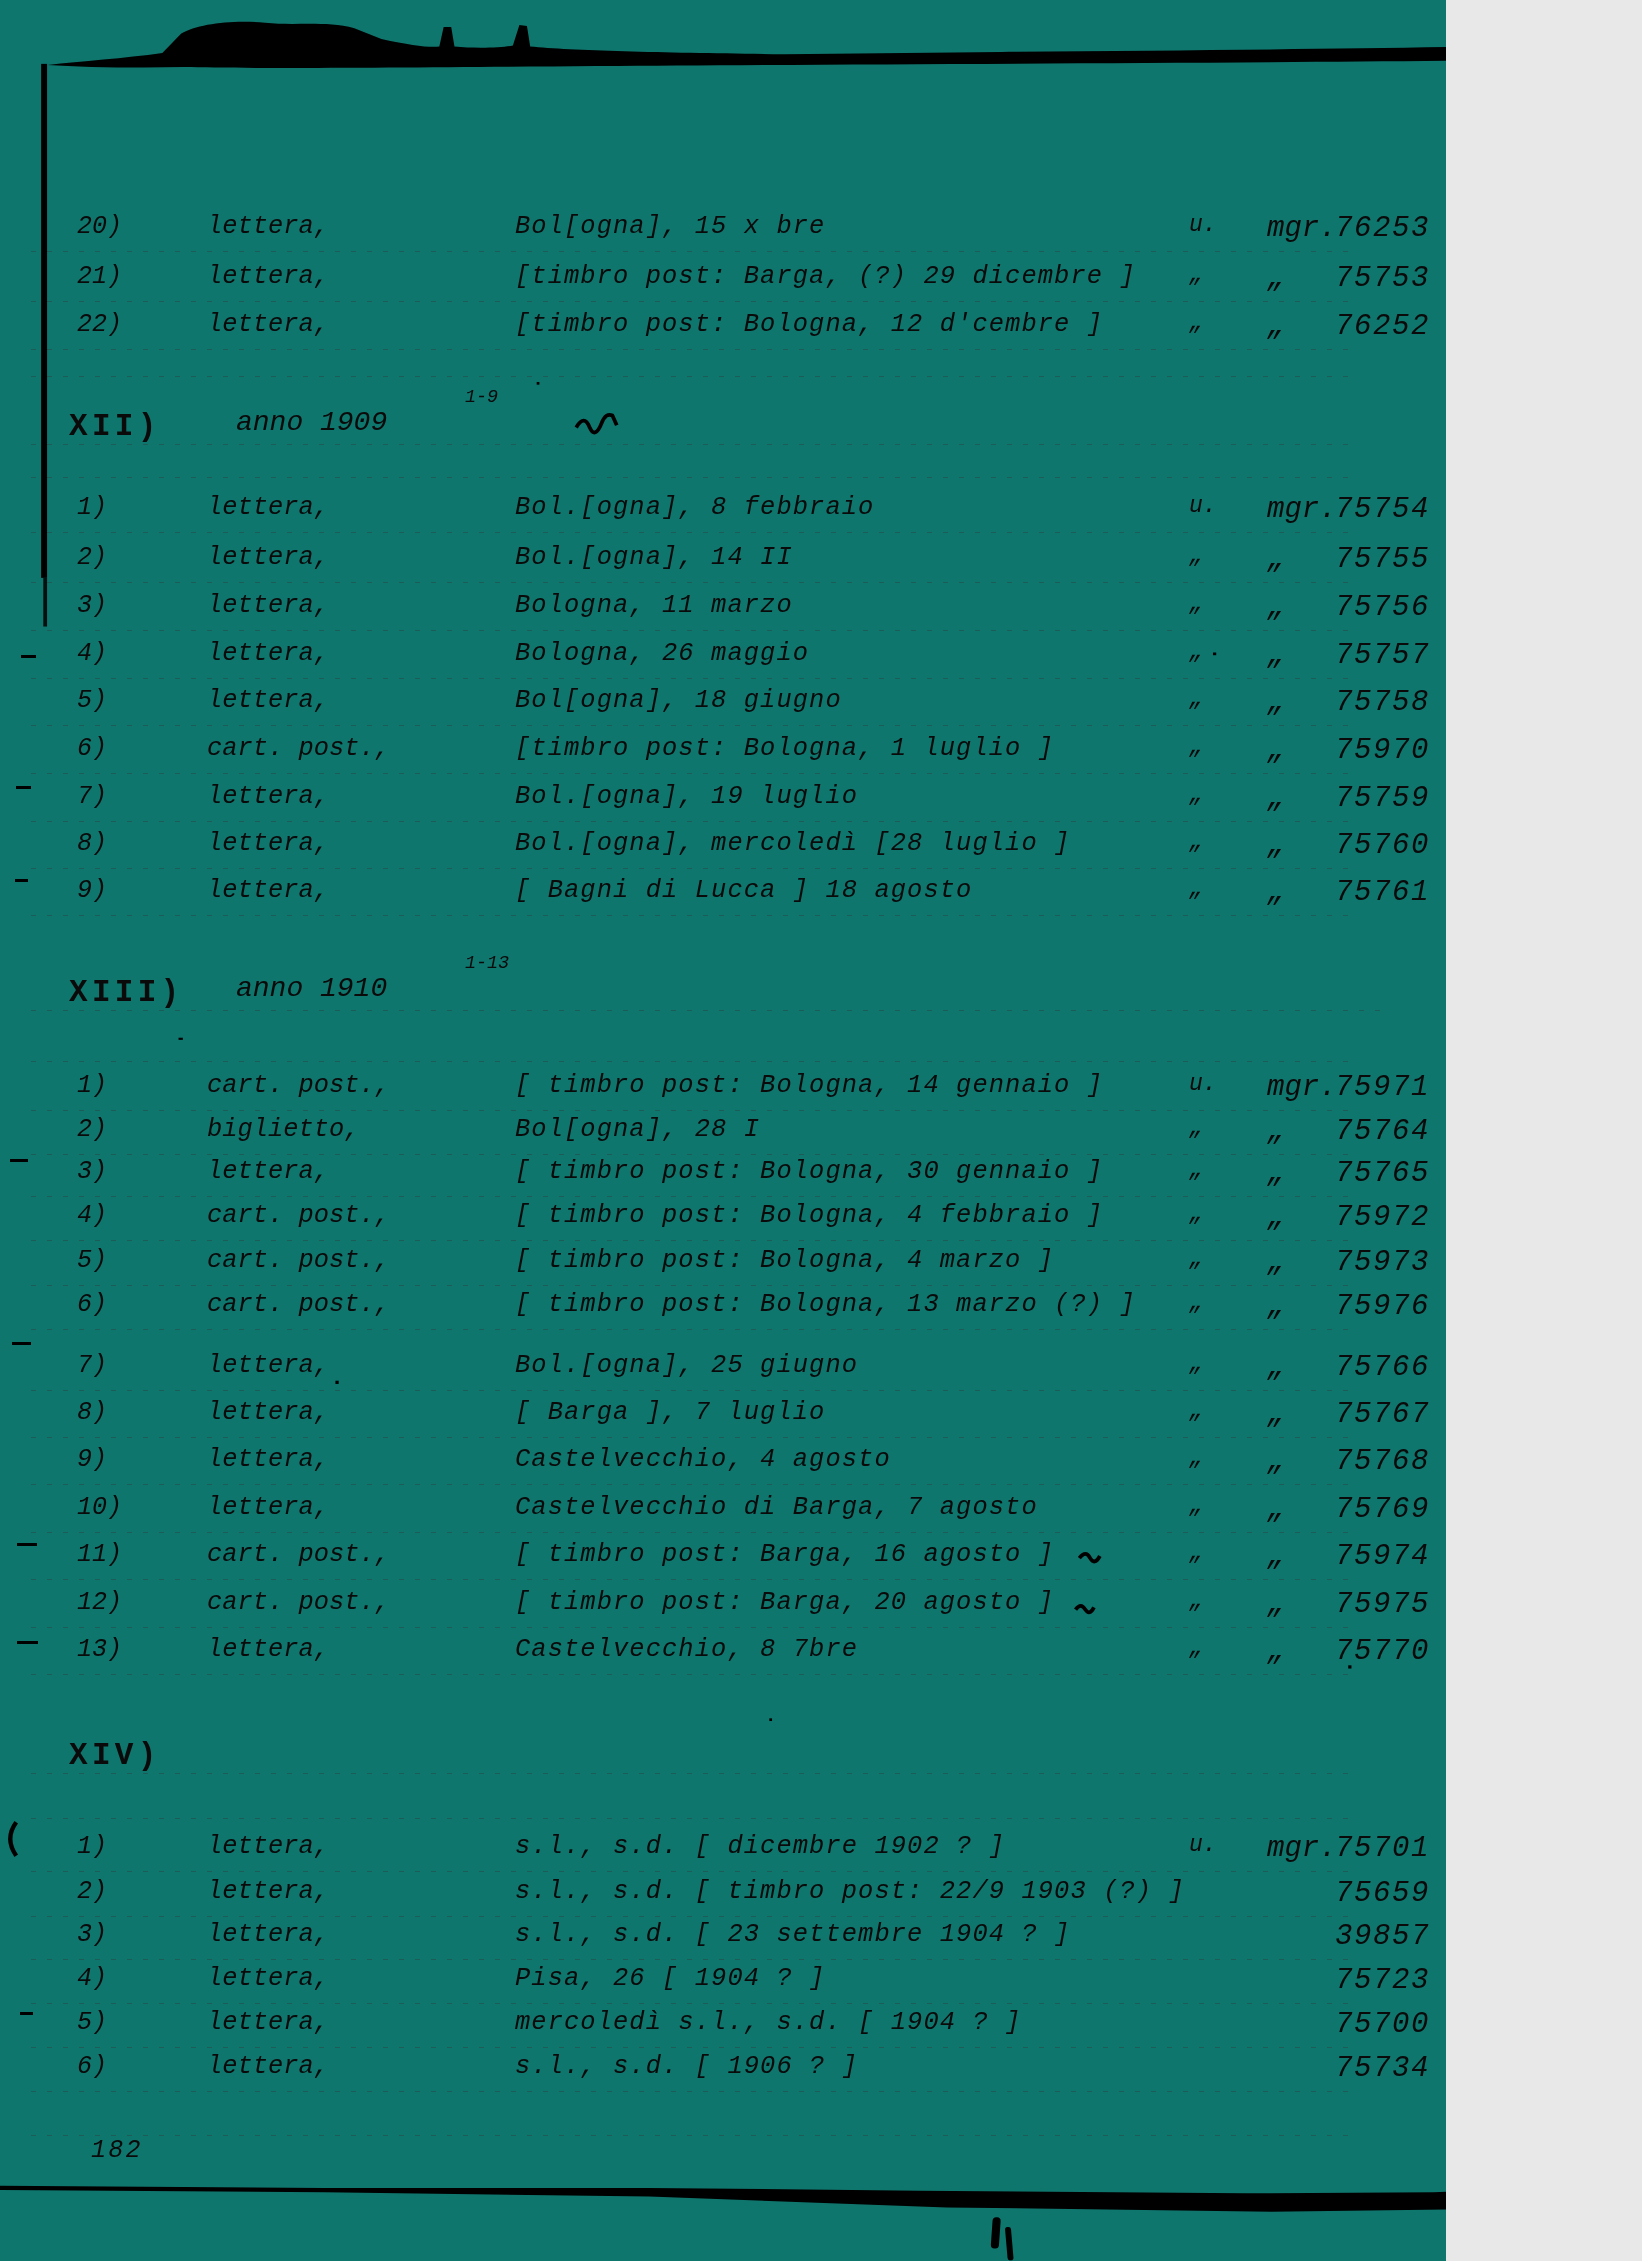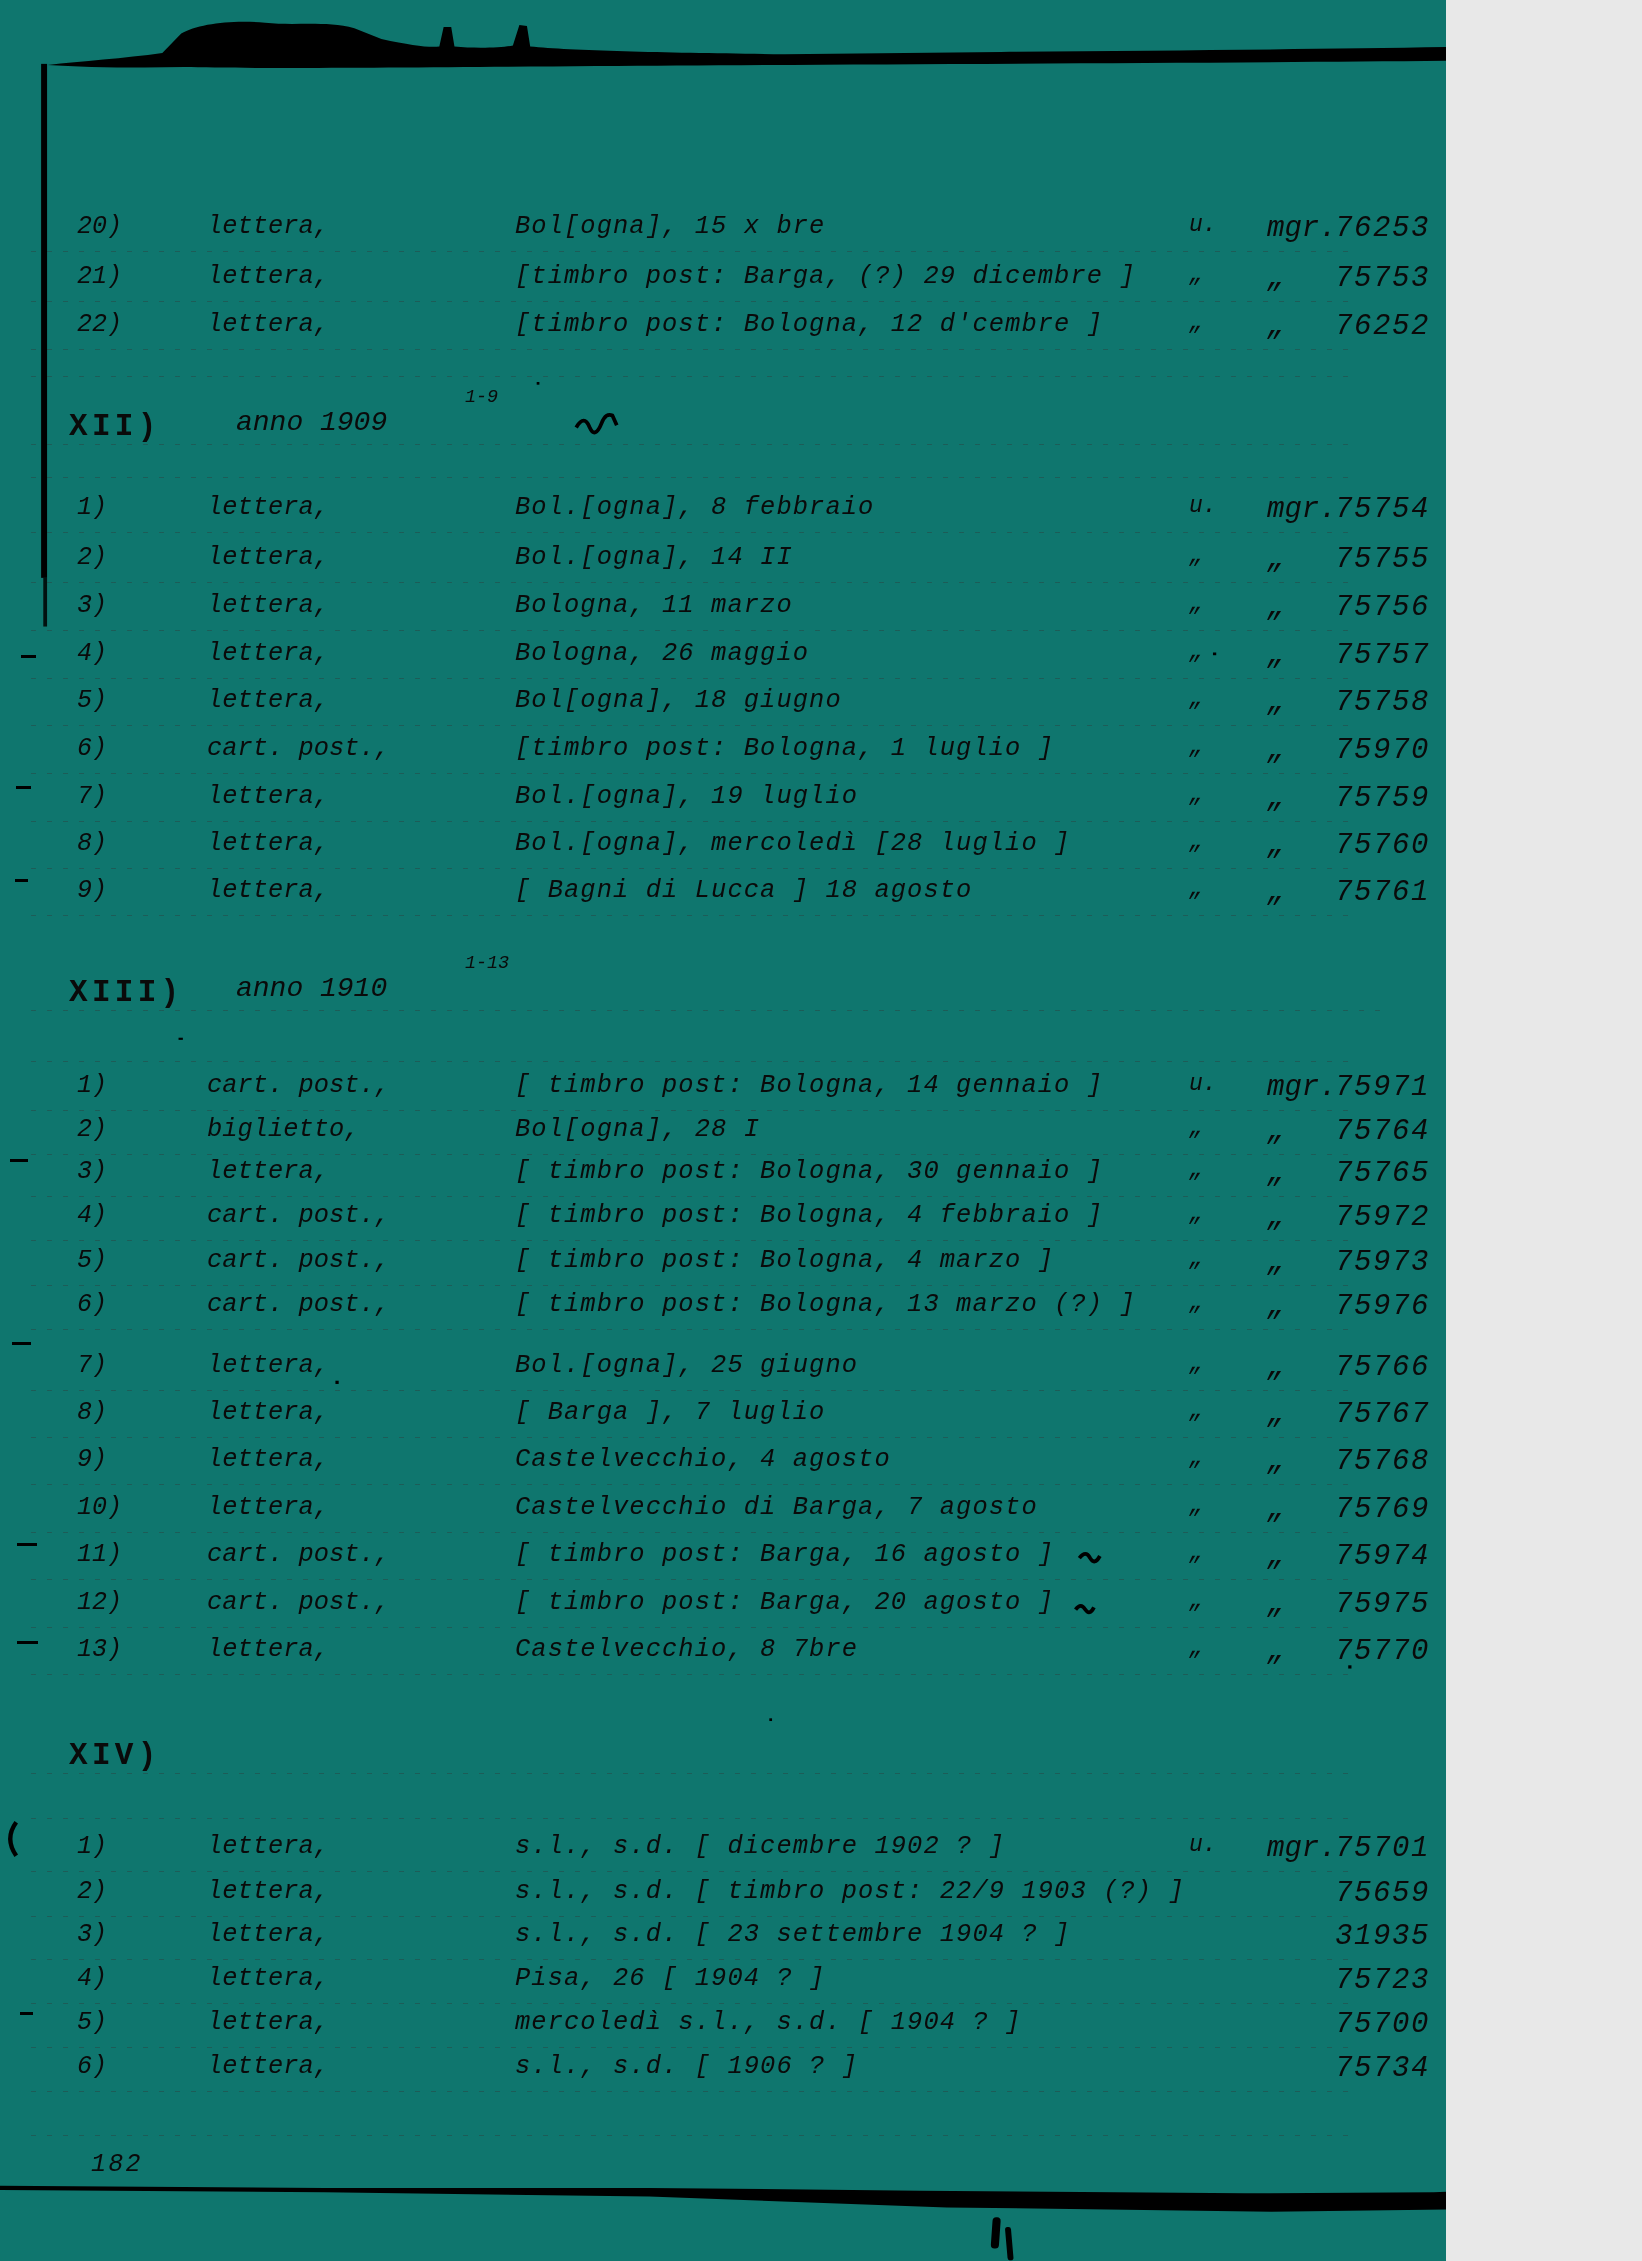--- a/index.html
+++ b/index.html
@@ -22,21 +22,21 @@
   .cell.catalog{left:1335px;font-size:29px;letter-spacing:1.6px;}
   .guide{
     position:absolute;left:31px;right:97px;top:37px;height:1.1px;
     background:repeating-linear-gradient(90deg,#333 0 4.9px,transparent 4.9px 16px);
     opacity:.38;
   }
   .section-header{position:absolute;left:0;width:100%;height:49px;}
   .sec-label{position:absolute;left:69px;top:4px;font-size:31px;font-weight:bold;letter-spacing:4.3px;font-style:normal;line-height:1;}
   .sec-year{position:absolute;left:236px;top:2.2px;font-size:28px;font-style:italic;line-height:1;}
   .sec-range{position:absolute;left:465px;top:-18.4px;font-size:18.4px;font-style:italic;line-height:1;}
-  .page-number{position:absolute;left:91px;top:2136px;font-size:25px;font-style:italic;letter-spacing:2.2px;margin-top:14px;}
+  .page-number{position:absolute;left:91px;top:2136px;font-size:25px;font-style:italic;letter-spacing:2.2px;}
   .stray{position:absolute;background:#000;}
 </style>
 </head>
 <body>
 
 <div class="page">
 
   <svg class="artifacts" width="1642" height="2261" viewBox="0 0 3035 4179" xmlns="http://www.w3.org/2000/svg">
 
     <path fill="#000" d="
@@ -433,21 +433,21 @@
     <span class="cell mgr"></span>
     <span class="cell catalog">75659</span>
     <span class="guide"></span>
   </div>
       <div class="row" style="top: 1922px;">
     <span class="cell num">3)</span>
     <span class="cell type">lettera,</span>
     <span class="cell desc">s.l., s.d. [ 23 settembre 1904 ? ]</span>
     <span class="cell u"></span>
     <span class="cell mgr"></span>
-    <span class="cell catalog">31935</span>
+    <span class="cell catalog">39857</span>
     <span class="guide"></span>
   </div>
       <div class="row" style="top: 1966px;">
     <span class="cell num">4)</span>
     <span class="cell type">lettera,</span>
     <span class="cell desc">Pisa, 26 [ 1904 ? ]</span>
     <span class="cell u"></span>
     <span class="cell mgr"></span>
     <span class="cell catalog">75723</span>
     <span class="guide"></span>

